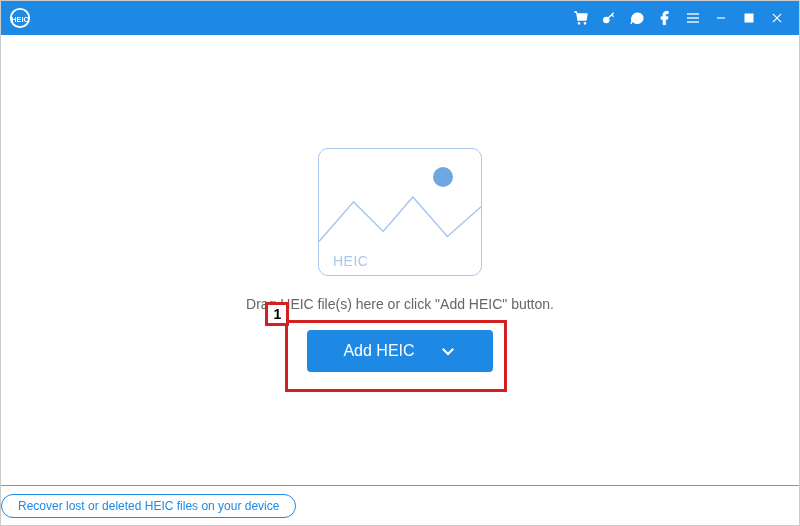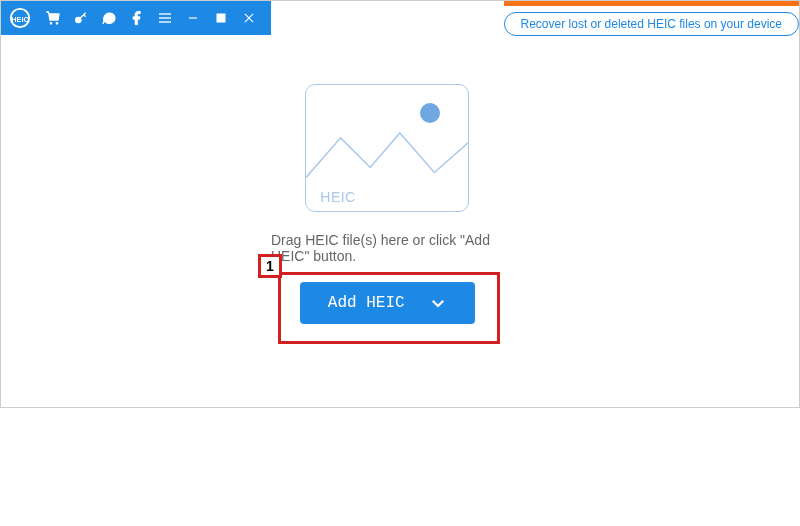--- a/index.html
+++ b/index.html
@@ -1,35 +1,35 @@
 <!DOCTYPE html>
 <html><head>
   <meta charset="utf-8">
   <style>
     * { margin: 0; padding: 0; box-sizing: border-box; }
     body { font-family: -apple-system, BlinkMacSystemFont, "Segoe UI", Arial, sans-serif; background: #fff; }
-    .window { width: 800px; height: 408px; border: 1px solid #ccc; display: flex; position: relative; background: #fff; }
+    .window { width: 800px; height: 526px; border: 1px solid #ccc; display: flex; flex-direction: column; position: relative; background: #fff; }
     .titlebar { height: 34px; background: #1e88e5; display: flex; align-items: center; padding: 0 8px; color: #fff; }
     .titlebar .logo { width: 22px; height: 22px; margin-right: 8px; }
     .titlebar .title { font-size: 13px; color: #e3f2fd; }
     .titlebar .spacer { flex: 1; }
     .titlebar .icon-btn { width: 28px; height: 28px; display: flex; align-items: center; justify-content: center; cursor: pointer; }
     .titlebar .icon-btn svg { fill: #fff; stroke: #fff; }
     .main { flex: 1; display: flex; flex-direction: column; align-items: center; justify-content: center; position: relative; }
     .heic-placeholder { width: 164px; height: 128px; border: 1.5px solid #a8c8ec; border-radius: 10px; position: relative; margin-bottom: 20px; overflow: hidden; }
     .heic-placeholder .circle { position: absolute; width: 20px; height: 20px; border-radius: 50%; background: #6fa8e0; top: 18px; right: 28px; }
     .heic-placeholder .mountains { position: absolute; bottom: 24px; left: 0; width: 100%; }
     .heic-placeholder .label { position: absolute; bottom: 6px; left: 14px; color: #a8c8ec; font-size: 14px; letter-spacing: 0.5px; }
     .instruction { color: #666; font-size: 14px; margin-bottom: 18px; }
     .add-wrap { position: relative; }
-    .add-btn { background: #1e88e5; color: #fff; border: none; border-radius: 4px; padding: 12px 28px; font-size: 16px; display: flex; align-items: center; gap: 24px; cursor: pointer; font-family: Liberation Mono, monospace; }
+    .add-btn { background: #1e88e5; color: #fff; border: none; border-radius: 4px; padding: 12px 36px; font-size: 16px; display: flex; align-items: center; gap: 24px; cursor: pointer; }
     .add-btn .chev { width: 18px; height: 18px; }
     .annotation-box { position: absolute; border: 3px solid #d32020; pointer-events: none; }
     .annotation-label { position: absolute; background: #fff; border: 3px solid #d32020; color: #000; font-weight: bold; font-size: 14px; width: 24px; height: 24px; display: flex; align-items: center; justify-content: center; }
-    .footer { height: 40px; display: flex; align-items: center; justify-content: flex-end; border-top: 5px solid #f97316; }
+    .footer { height: 40px; display: flex; align-items: center; justify-content: flex-start; border-top: 1px solid #f97316; }
     .footer-link { color: #1e88e5; border: 1px solid #1e88e5; border-radius: 14px; padding: 4px 16px; font-size: 12px; cursor: pointer; background: #fff; }
   </style>
 </head>
 <body>
 
 <div class="window">
 
   <div class="titlebar">
     <span class="logo">
       <svg viewBox="0 0 24 24">

